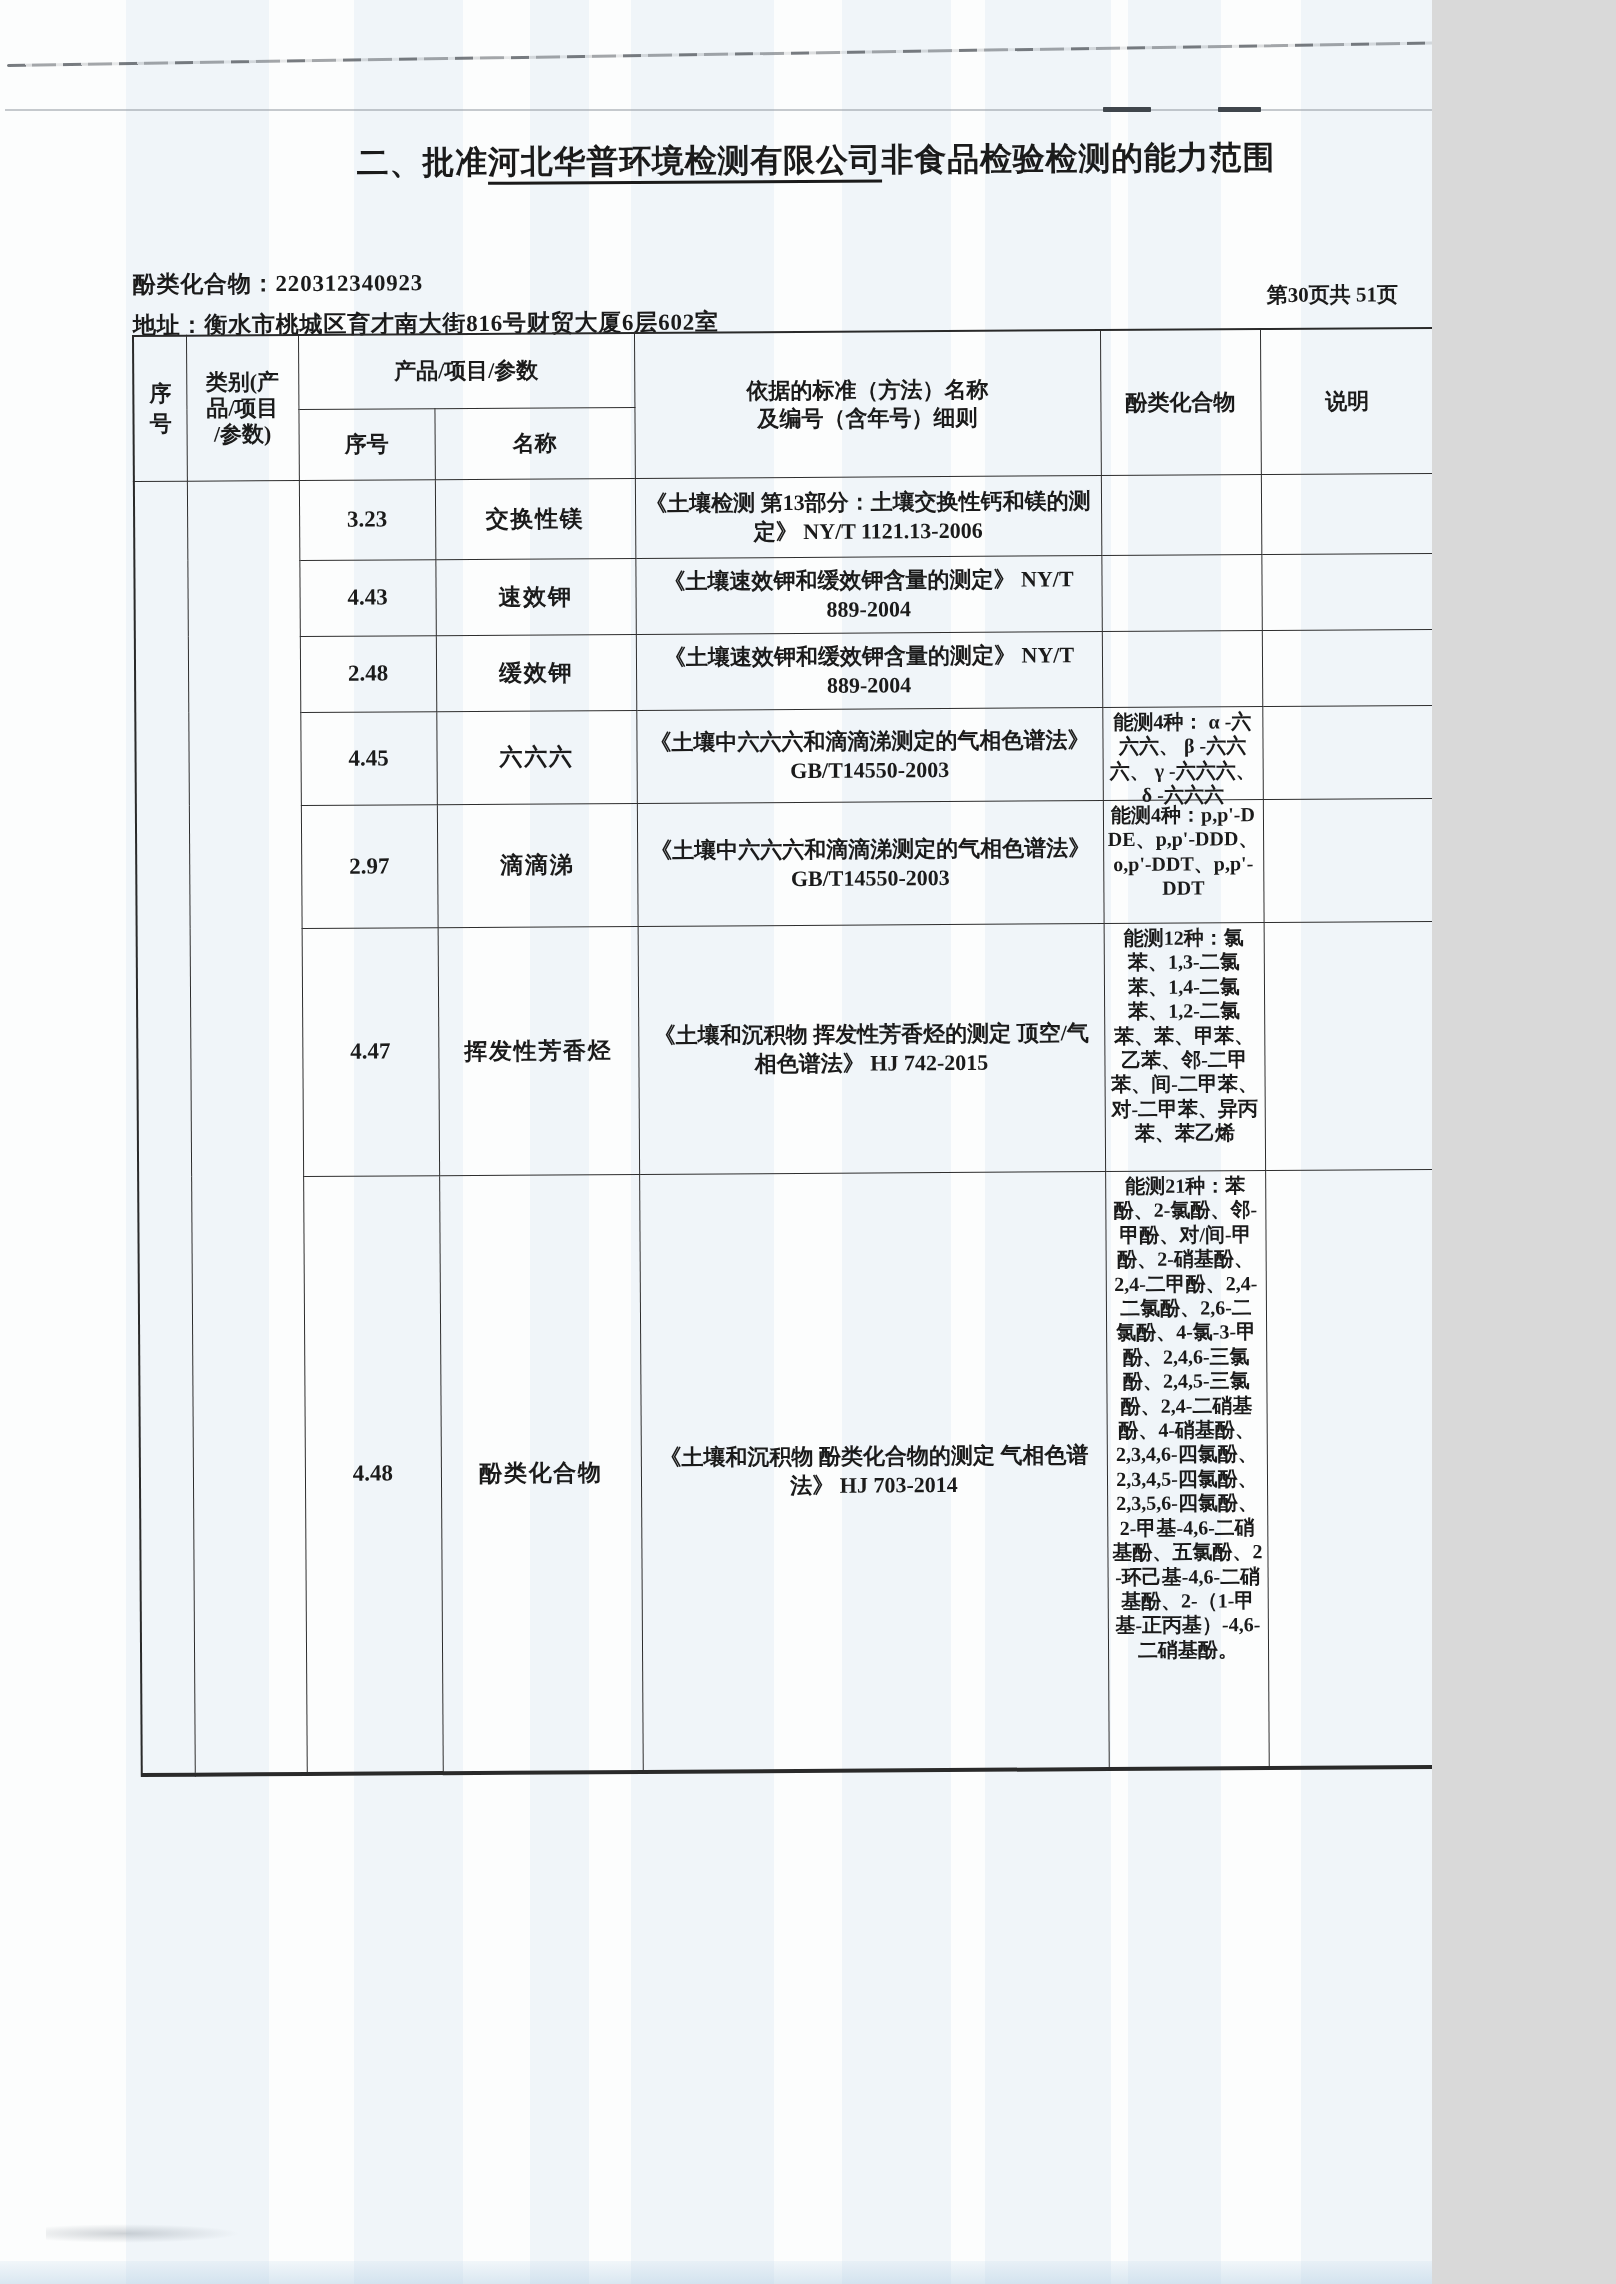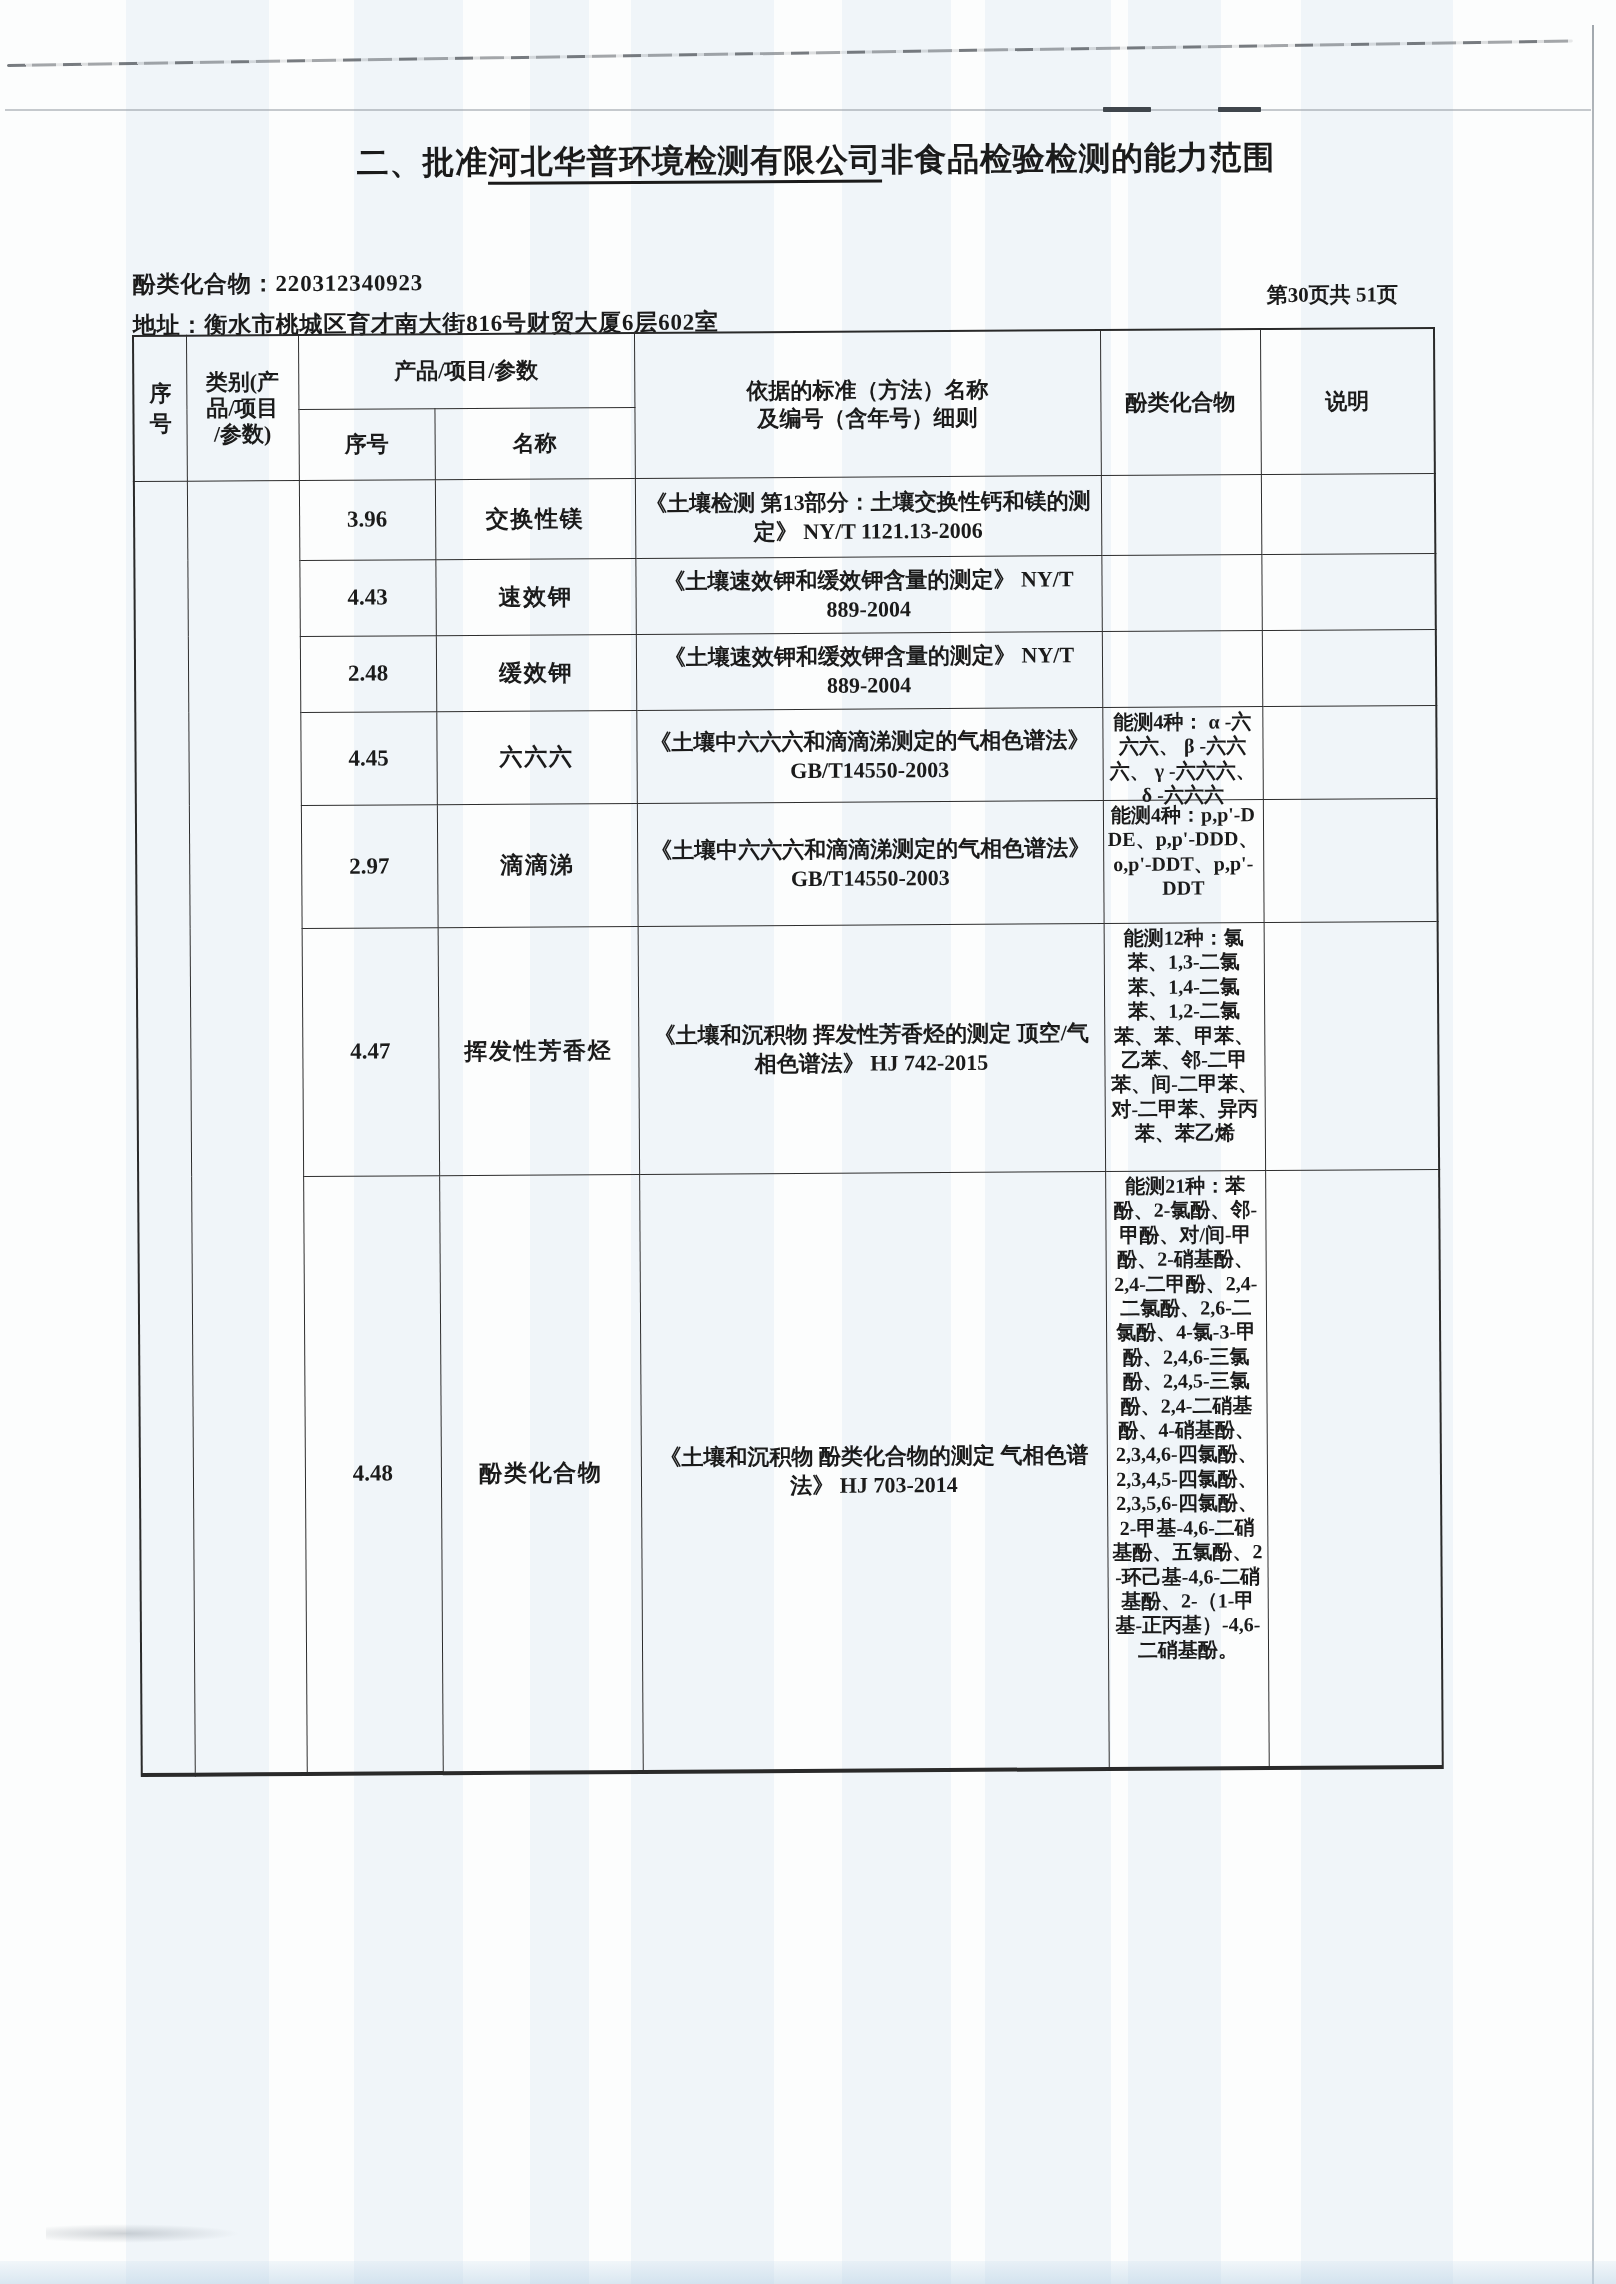--- a/index.html
+++ b/index.html
@@ -1,17 +1,17 @@
 <!DOCTYPE html>
 <html style="font-size:13.5px"><head>
 <meta charset="utf-8">
 <style>
   html,body{margin:0;padding:0;background:#d9d9d9;}
   .page{
-    position:relative;width:1616px;height:2284px;overflow:hidden;
+    position:relative;width:1432px;height:2284px;overflow:hidden;
     background:#fcfdfd;
     font-family:"Liberation Serif","DejaVu Serif",serif;
     color:#1b1b1b;font-weight:bold;
   }
   
   .streak{position:absolute;top:0;height:2284px;background:rgba(213,230,243,0.30);}
   .s1{left:126px;width:143px;}
   .s2{left:354px;width:109px;}
   .s3{left:530px;width:59px;}
   .s4{left:631px;width:143px;}
@@ -124,21 +124,21 @@
         </tr>
         <tr style="height:71px">
           <th>序号</th>
           <th>名称</th>
         </tr>
       </thead>
       <tbody>
         <tr style="height:80px">
           <td rowspan="7"></td>
           <td rowspan="7"></td>
-          <td class="c-no">3.96</td>
+          <td class="c-no">3.23</td>
           <td class="c-name">交换性镁</td>
           <td class="c-std">《土壤检测 第13部分：土壤交换性钙和镁的测定》 NY/T 1121.13-2006</td>
           <td class="c-limit"></td>
           <td></td>
         </tr>
         <tr style="height:76px">
           <td class="c-no">4.43</td>
           <td class="c-name">速效钾</td>
           <td class="c-std">《土壤速效钾和缓效钾含量的测定》 NY/T 889-2004</td>
           <td class="c-limit"></td>

